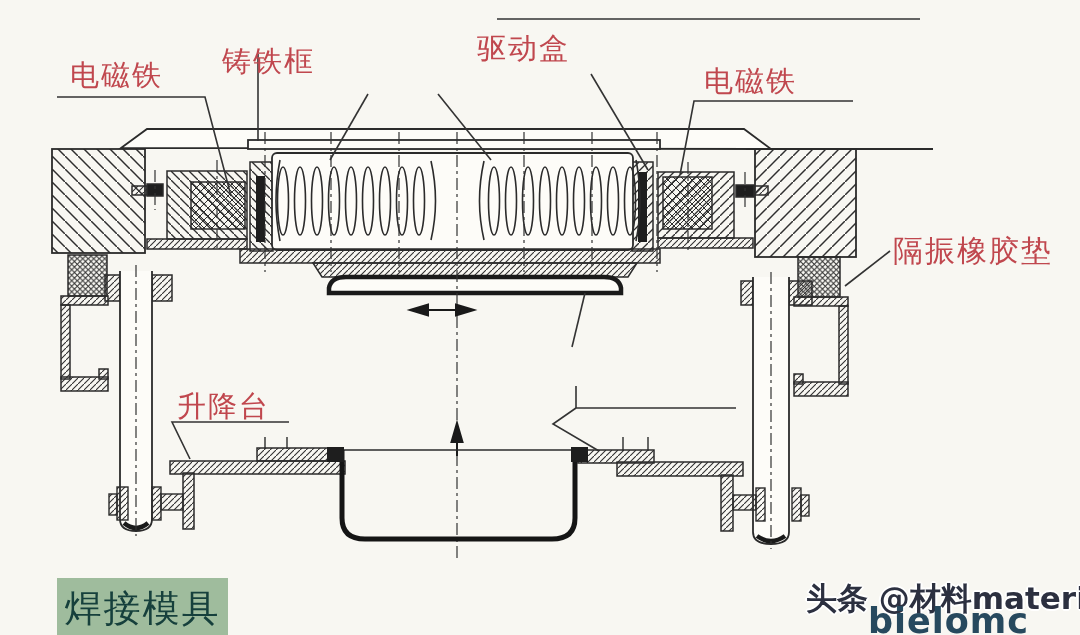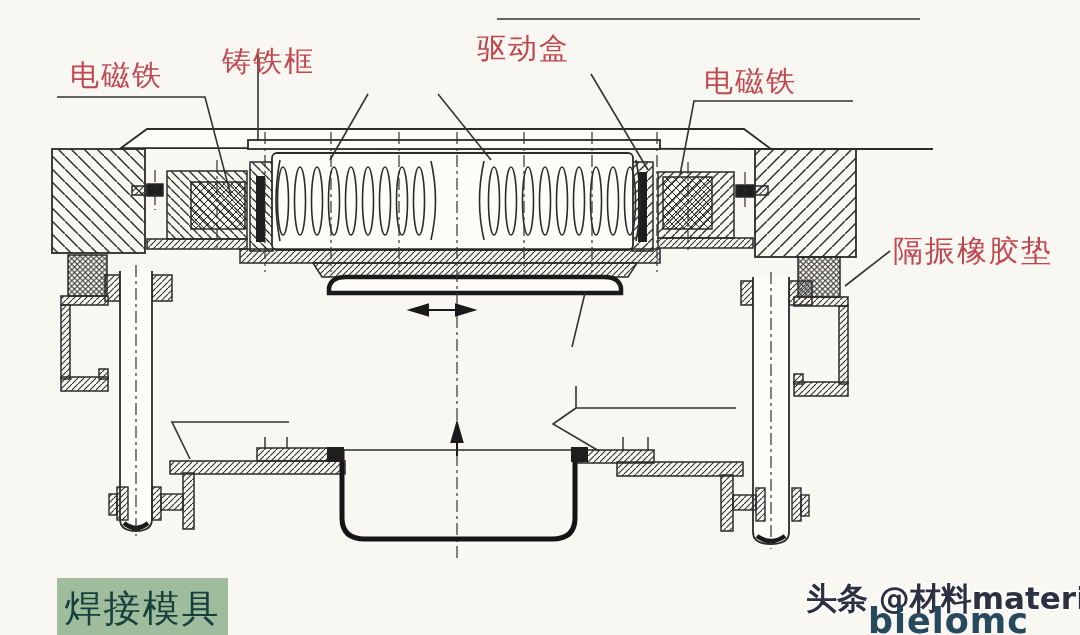--- a/index.html
+++ b/index.html
@@ -236,20 +236,21 @@
     <path d="M576,408 L553,424 L599,451"></path>
     <path d="M289,422 L172,422 L190,459"></path>
   </g>
 </svg>
 
 <div class="callout" style="left:70px;top:60px;">电磁铁</div>
 <div class="callout" style="left:222px;top:18px;margin-top:28px;">铸铁框</div>
 <div class="callout" style="left:477px;top:36px;font-family:Liberation Mono, monospace;">驱动盒</div>
 <div class="callout" style="left:704px;top:66px;">电磁铁</div>
 <div class="callout" style="left:893px;top:235px;font-size:30px;">隔振橡胶垫</div>
+<div class="callout" style="left:177px;top:391px;">升降台</div>
 
 <div class="brand-box">
   <span>焊接模具</span>
 </div>
 <div class="toutiao">头条 @材料material</div>
 <div class="bielomc">bielomc</div>
 
 </div>
 
 </body></html>

